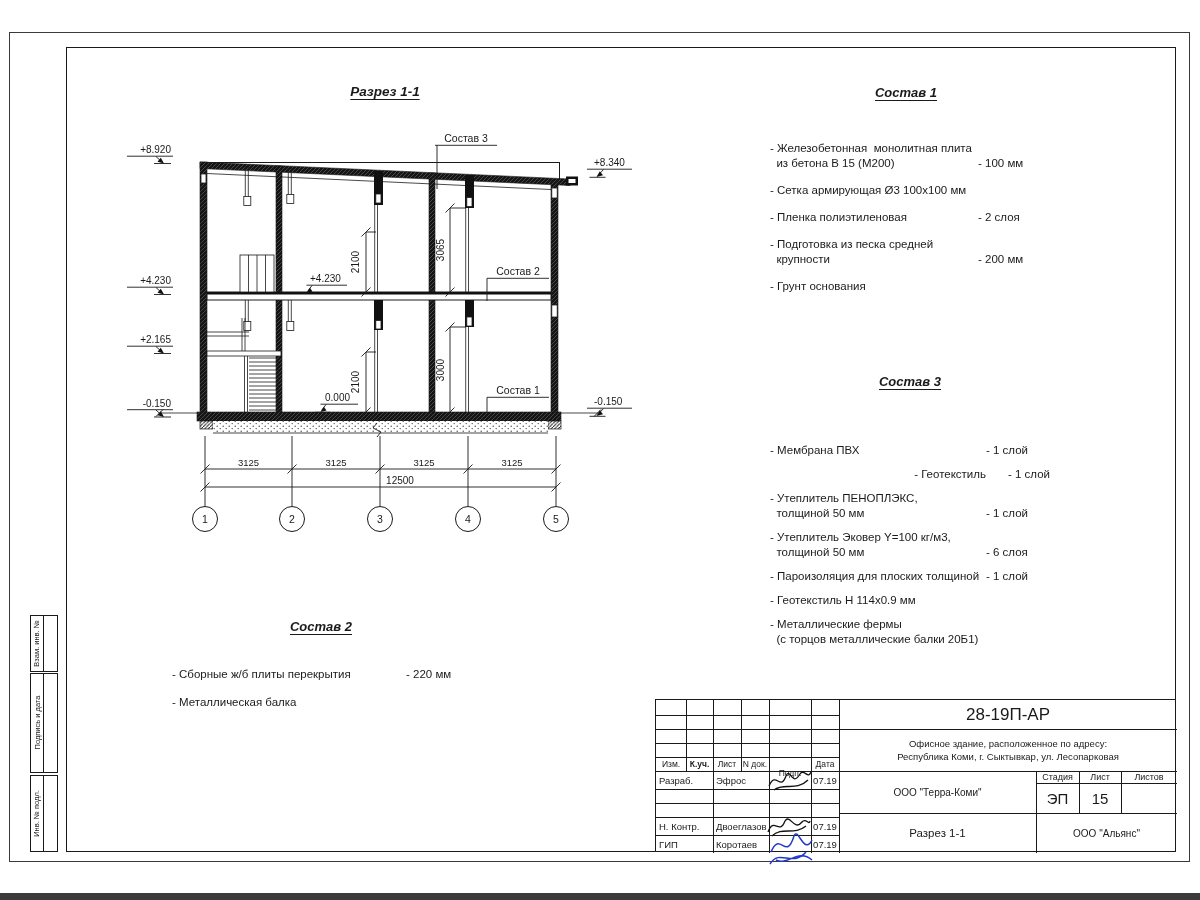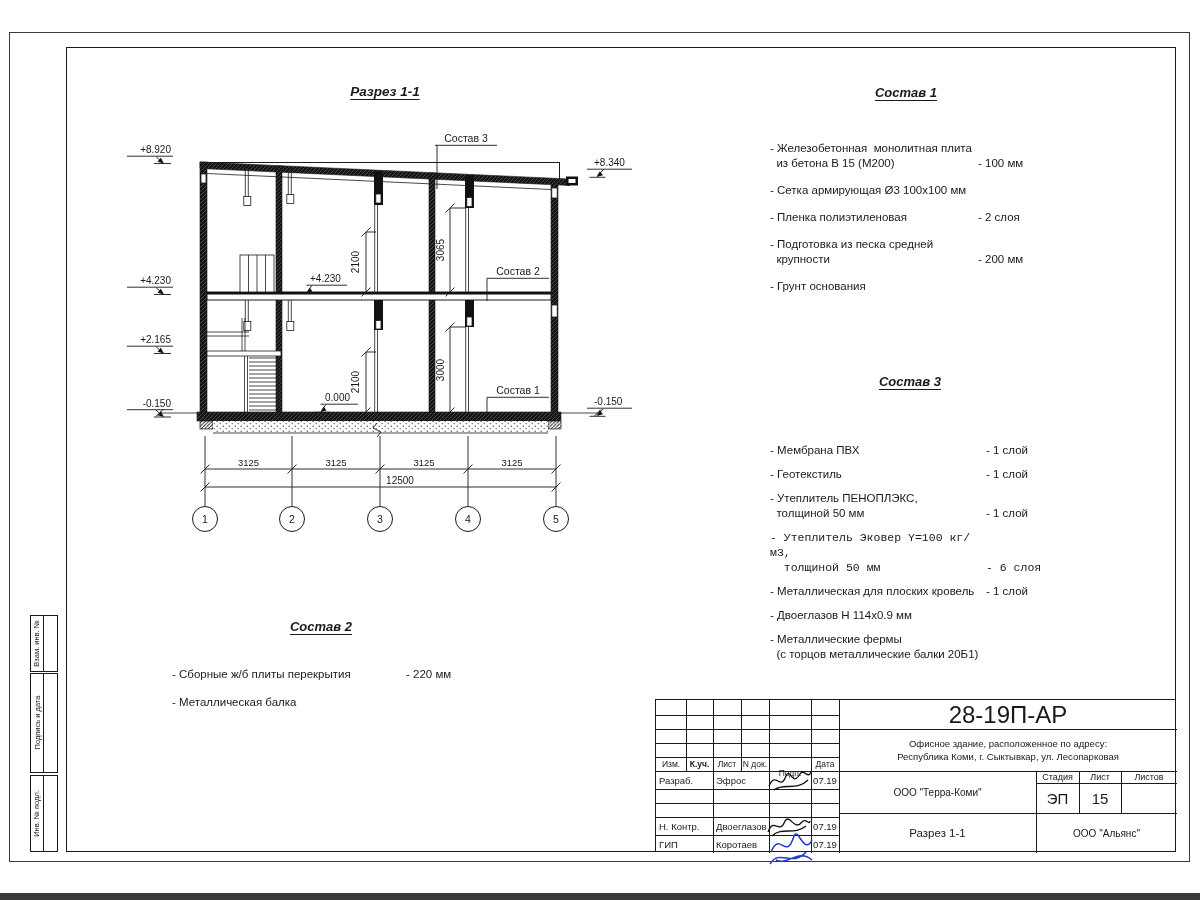--- a/index.html
+++ b/index.html
@@ -23,21 +23,21 @@
   .stampbox .lab{position:absolute;left:0;top:0;width:13px;height:100%;border-right:1px solid #1a1a1a;box-sizing:border-box;}
   .stampbox .lab span{position:absolute;font-size:7.5px;white-space:nowrap;text-align:center;
      transform:rotate(-90deg);transform-origin:center;display:block;}
   
   .tb{left:655px;top:699px;width:521px;height:153px;border:1.6px solid #1a1a1a;box-sizing:border-box;}
   .vl{position:absolute;width:1px;background:#1a1a1a;}
   .hl{position:absolute;height:1px;background:#1a1a1a;}
   .cell{position:absolute;display:flex;align-items:center;justify-content:center;text-align:center;box-sizing:border-box;}
   .cell.l{justify-content:flex-start;padding-left:3px;text-align:left;}
   .f8{font-size:8.5px;} .f9{font-size:9px;} .f95{font-size:9.5px;} .f10{font-size:10px;}
-  .f11{font-size:11.5px;} .f15{font-size:15px;font-weight:bold;} .f21{font-size:24px;}
+  .f11{font-size:11.5px;} .f15{font-size:15px;font-weight:bold;} .f21{font-size:17px;}
   svg text{font-family:"Liberation Sans",sans-serif;fill:#1a1a1a;}
 </style>
 </head>
 <body>
 
 <div id="sheet">
   <div class="abs border-outer"></div>
   <div class="abs border-inner"></div>
 
   <div class="abs dwg-title"><span>Разрез 1-1</span></div>
@@ -329,42 +329,42 @@
 
   <div class="abs spec" style="left:770px;top:374px;width:280px;">
     <div class="spec-title"><span>Состав 3</span></div>
     <div class="spec-items" style="margin-top:52px;">
 
         <div class="spec-item" style="margin-bottom:9px;">
           <div class="spec-text">- Мембрана ПВХ</div>
           <div class="spec-value">- 1 слой</div>
         </div>
 
-        <div class="spec-item" style="margin-bottom:9px;">
+        <div class="spec-item" style="margin-bottom:9px;text-align:right;">
           <div class="spec-text">- Геотекстиль</div>
           <div class="spec-value">- 1 слой</div>
         </div>
 
         <div class="spec-item" style="margin-bottom:9px;">
           <div class="spec-text">- Утеплитель ПЕНОПЛЭКС,<br>  толщиной 50 мм</div>
           <div class="spec-value">- 1 слой</div>
         </div>
 
-        <div class="spec-item" style="margin-bottom:9px;font-family:Liberation Mono, monospace;">
+        <div class="spec-item" style="margin-bottom:9px;">
           <div class="spec-text">- Утеплитель Эковер Y=100 кг/м3,<br>  толщиной 50 мм</div>
           <div class="spec-value">- 6 слоя</div>
         </div>
 
         <div class="spec-item" style="margin-bottom:9px;">
-          <div class="spec-text">- Металлическая для плоских кровель</div>
+          <div class="spec-text">- Пароизоляция для плоских толщиной</div>
           <div class="spec-value">- 1 слой</div>
         </div>
 
         <div class="spec-item" style="margin-bottom:9px;">
-          <div class="spec-text">- Двоеглазов Н 114х0.9 мм</div>
+          <div class="spec-text">- Геотекстиль Н 114х0.9 мм</div>
           <div class="spec-value"></div>
         </div>
 
         <div class="spec-item" style="margin-bottom:9px;">
           <div class="spec-text">- Металлические фермы<br>  (с торцов металлические балки 20Б1)</div>
           <div class="spec-value"></div>
         </div>
       </div>
   </div>
 

